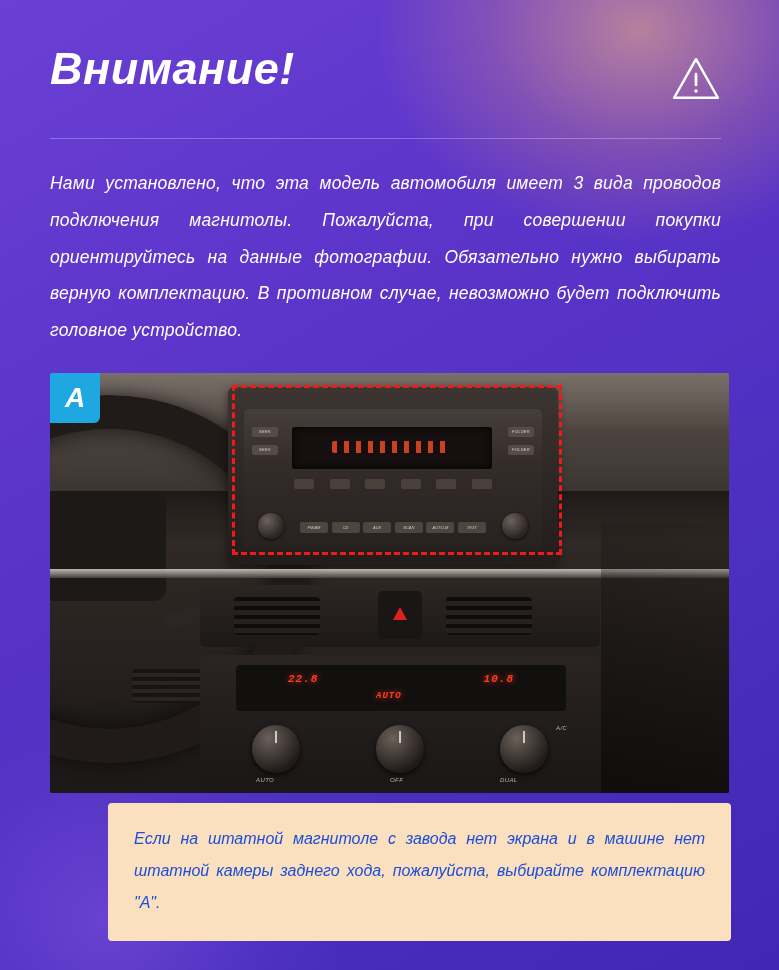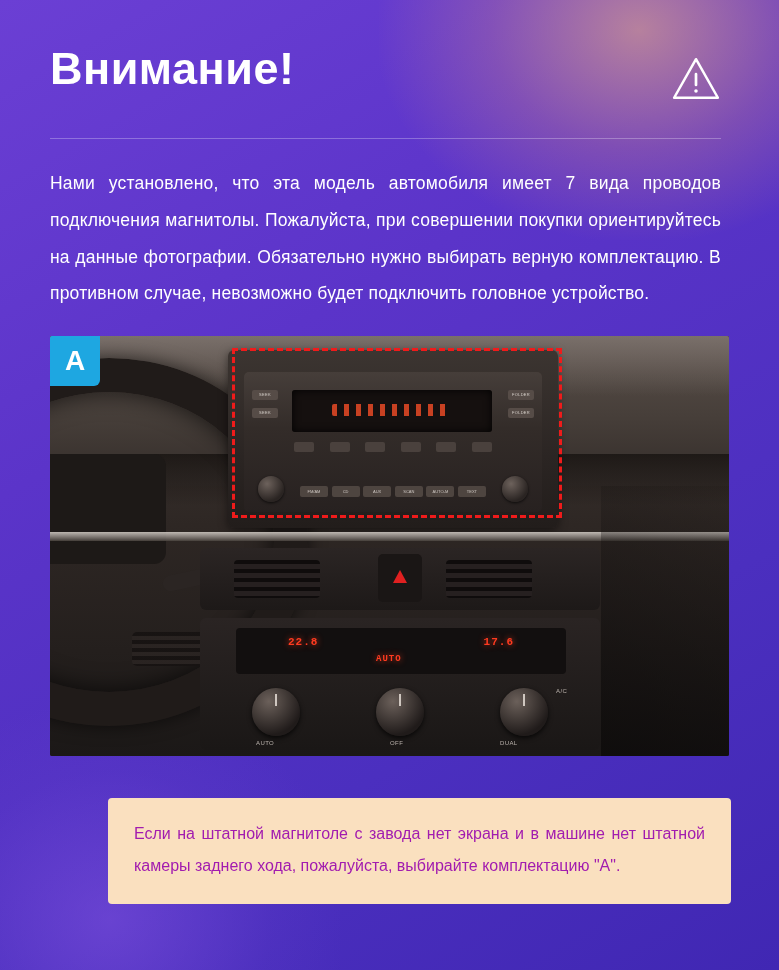--- a/index.html
+++ b/index.html
@@ -39,20 +39,21 @@
     width: 460px;
     height: 420px;
     background: radial-gradient(ellipse at center, rgba(140,90,230,0.45) 0%, rgba(110,70,210,0.15) 50%, rgba(110,70,210,0) 75%);
     pointer-events: none;
   }
 
   .content {
     position: relative;
     z-index: 2;
     padding: 44px 58px 0 50px;
+    font-style: italic;
   }
 
   .header-row {
     display: flex;
     align-items: flex-start;
     justify-content: space-between;
   }
   .title {
     color: #ffffff;
     font-size: 45px;
@@ -337,21 +338,21 @@
     z-index: 8;
     border-radius: 0 0 6px 0;
   }
 
   .note {
     position: absolute;
     left: 58px;
     bottom: -0px;
     width: 623px;
     background: #fae0bf;
-    color: #a21caf;
+    color: #1d4ed8;
     border-radius: 4px;
     padding: 20px 26px 22px 26px;
     box-sizing: border-box;
     font-size: 16px;
     line-height: 2.0;
     z-index: 9;
     text-align: justify;
     text-align-last: left;
   }
   .note-wrap {
@@ -370,21 +371,21 @@
       <h1 class="title">Внимание!</h1>
       <svg class="warn-icon" viewBox="0 0 48 48">
         <path d="M24 5 L45 42 L3 42 Z" fill="none" stroke="#ffffff" stroke-width="2.4" stroke-linejoin="round"></path>
         <rect x="22.7" y="18" width="2.6" height="13" rx="1.3" fill="#ffffff"></rect>
         <circle cx="24" cy="35.6" r="1.7" fill="#ffffff"></circle>
       </svg>
     </div>
 
     <div class="divider"></div>
 
-    <p class="body-text">Нами установлено, что эта модель автомобиля имеет 7 вида проводов подключения магнитолы. Пожалуйста, при совершении покупки ориентируйтесь на данные фотографии. Обязательно нужно выбирать верную комплектацию. В противном случае, невозможно будет подключить головное устройство.</p>
+    <p class="body-text">Нами установлено, что эта модель автомобиля имеет 3 вида проводов подключения магнитолы. Пожалуйста, при совершении покупки ориентируйтесь на данные фотографии. Обязательно нужно выбирать верную комплектацию. В противном случае, невозможно будет подключить головное устройство.</p>
 
     <div class="photo-wrap">
       <div class="car">
         <div class="dash-top"></div>
         <div class="windshield-glow"></div>
         <div class="dash-top-shade"></div>
 
         <div class="wheel"></div>
         <div class="wheel-hub"></div>
         <div class="stalk"></div>
@@ -431,21 +432,21 @@
           <div class="vent" style="left:34px;"></div>
           <div class="hazard">
               <i></i>
             </div>
           <div class="vent" style="left:246px;"></div>
         </div>
 
         <div class="mid-plate">
           <div class="hvac-display">
             <b style="left:52px; top:8px;">22.8</b>
-            <b style="right:52px; top:8px;">17.6</b>
+            <b style="right:52px; top:8px;">10.8</b>
             <b style="left:140px; top:26px; font-size:9px;">AUTO</b>
           </div>
           <div class="hvac-knob" style="left:52px;"></div>
           <div class="hvac-knob" style="left:176px;"></div>
           <div class="hvac-knob" style="left:300px;"></div>
           <div class="hvac-label" style="left:56px; top:122px;">AUTO</div>
           <div class="hvac-label" style="left:190px; top:122px;">OFF</div>
           <div class="hvac-label" style="left:356px; top:70px;">A/C</div>
           <div class="hvac-label" style="left:300px; top:122px;">DUAL</div>
         </div>

